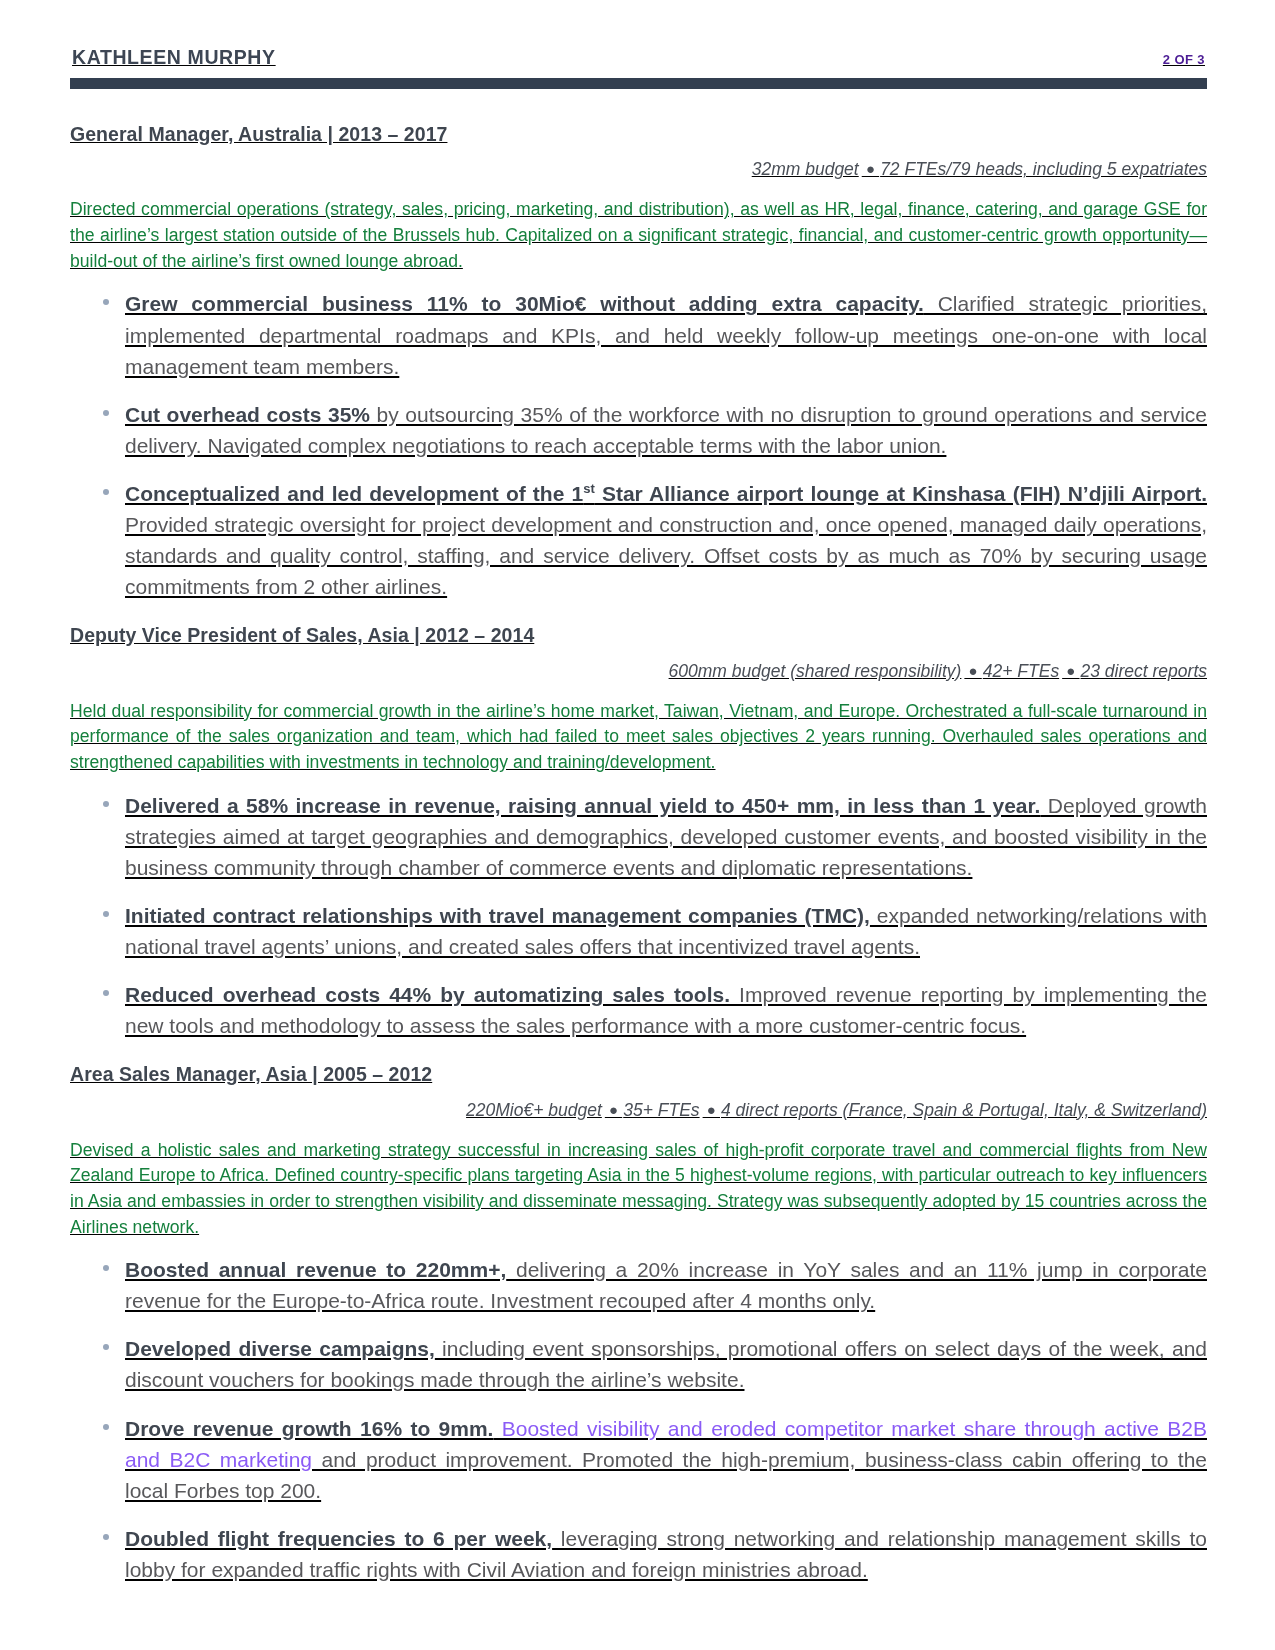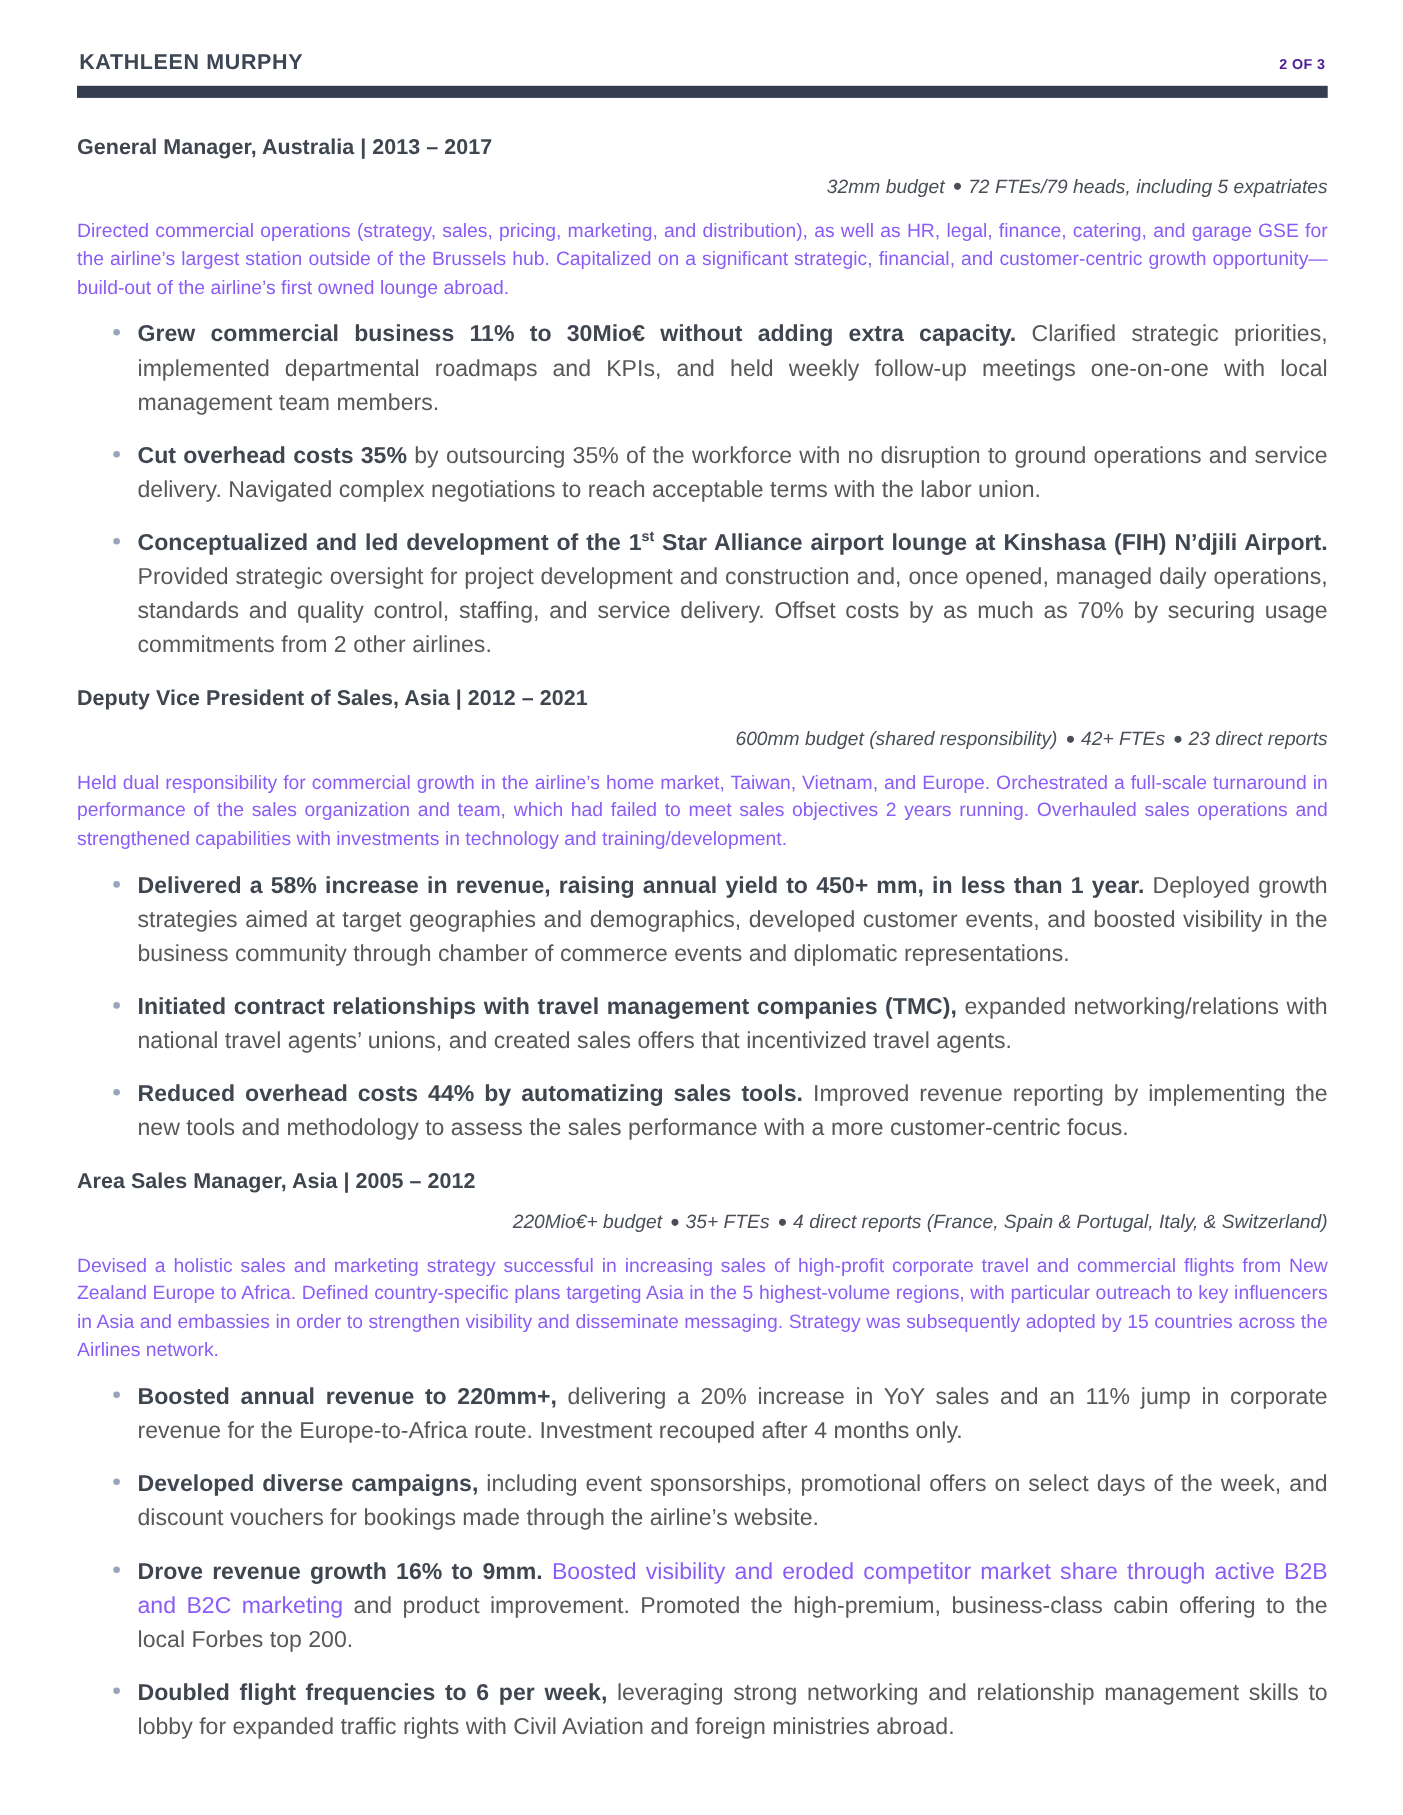--- a/index.html
+++ b/index.html
@@ -14,20 +14,21 @@
     height: 1650px;
     position: relative;
     overflow: hidden;
   }
   .page {
     width: 1275px;
     min-height: 1650px;
     background: #ffffff;
     box-sizing: border-box;
     padding: 46px 68px 40px 70px;
+    text-decoration: underline;
   }
 
   
   .page-header {
     display: flex;
     align-items: baseline;
     justify-content: space-between;
     padding: 0 2px 4px 2px;
   }
   .header-name {
@@ -74,21 +75,21 @@
   }
   .job-meta .sep {
     font-style: normal;
     font-size: 15px;
     padding: 0 1px 0 3px;
     vertical-align: 1px;
   }
 
   .job-summary {
     font-size: 17.6px;
-    color: #8b5cf6;
+    color: #15803d;
     line-height: 1.46;
     text-align: justify;
     margin: 0 0 12px 0;
   }
 
   ul.bullets {
     list-style: none;
     margin: 14px 0 0 0;
     padding: 0;
   }
@@ -141,21 +142,21 @@
         <div class="job-title">General Manager, Australia | 2013 – 2017</div>
         <div class="job-meta"><span>32mm budget</span><span class="sep"> ● </span><span>72 FTEs/79 heads, including 5 expatriates</span></div>
         <p class="job-summary">Directed commercial operations (strategy, sales, pricing, marketing, and distribution), as well as HR, legal, finance, catering, and garage GSE for the airline’s largest station outside of the Brussels hub. Capitalized on a significant strategic, financial, and customer-centric growth opportunity—build-out of the airline’s first owned lounge abroad.</p>
         <ul class="bullets">
           <li><b>Grew commercial business 11% to 30Mio€ without adding extra capacity.</b><span> Clarified strategic priorities, implemented departmental roadmaps and KPIs, and held weekly follow-up meetings one-on-one with local management team members.</span></li>
           <li><b>Cut overhead costs 35%</b><span> by outsourcing 35% of the workforce with no disruption to ground operations and service delivery. Navigated complex negotiations to reach acceptable terms with the labor union.</span></li>
           <li><b>Conceptualized and led development of the 1<sup>st</sup><span> Star Alliance airport lounge at Kinshasa (FIH) N’djili Airport.</span></b><span> Provided strategic oversight for project development and construction and, once opened, managed daily operations, standards and quality control, staffing, and service delivery. Offset costs by as much as 70% by securing usage commitments from 2 other airlines.</span></li>
         </ul>
       </div>
       <div class="job">
-        <div class="job-title">Deputy Vice President of Sales, Asia | 2012 – 2021</div>
+        <div class="job-title">Deputy Vice President of Sales, Asia | 2012 – 2014</div>
         <div class="job-meta"><span>600mm budget (shared responsibility)</span><span class="sep"> ● </span><span>42+ FTEs</span><span class="sep"> ● </span><span>23 direct reports</span></div>
         <p class="job-summary">Held dual responsibility for commercial growth in the airline’s home market, Taiwan, Vietnam, and Europe. Orchestrated a full-scale turnaround in performance of the sales organization and team, which had failed to meet sales objectives 2 years running. Overhauled sales operations and strengthened capabilities with investments in technology and training/development.</p>
         <ul class="bullets">
           <li><b>Delivered a 58% increase in revenue, raising annual yield to 450+ mm, in less than 1 year.</b><span> Deployed growth strategies aimed at target geographies and demographics, developed customer events, and boosted visibility in the business community through chamber of commerce events and diplomatic representations.</span></li>
           <li><b>Initiated contract relationships with travel management companies (TMC),</b><span> expanded networking/relations with national travel agents’ unions, and created sales offers that incentivized travel agents.</span></li>
           <li><b>Reduced overhead costs 44% by automatizing sales tools.</b><span> Improved revenue reporting by implementing the new tools and methodology to assess the sales performance with a more customer-centric focus.</span></li>
         </ul>
       </div>
       <div class="job">
         <div class="job-title">Area Sales Manager, Asia | 2005 – 2012</div>

